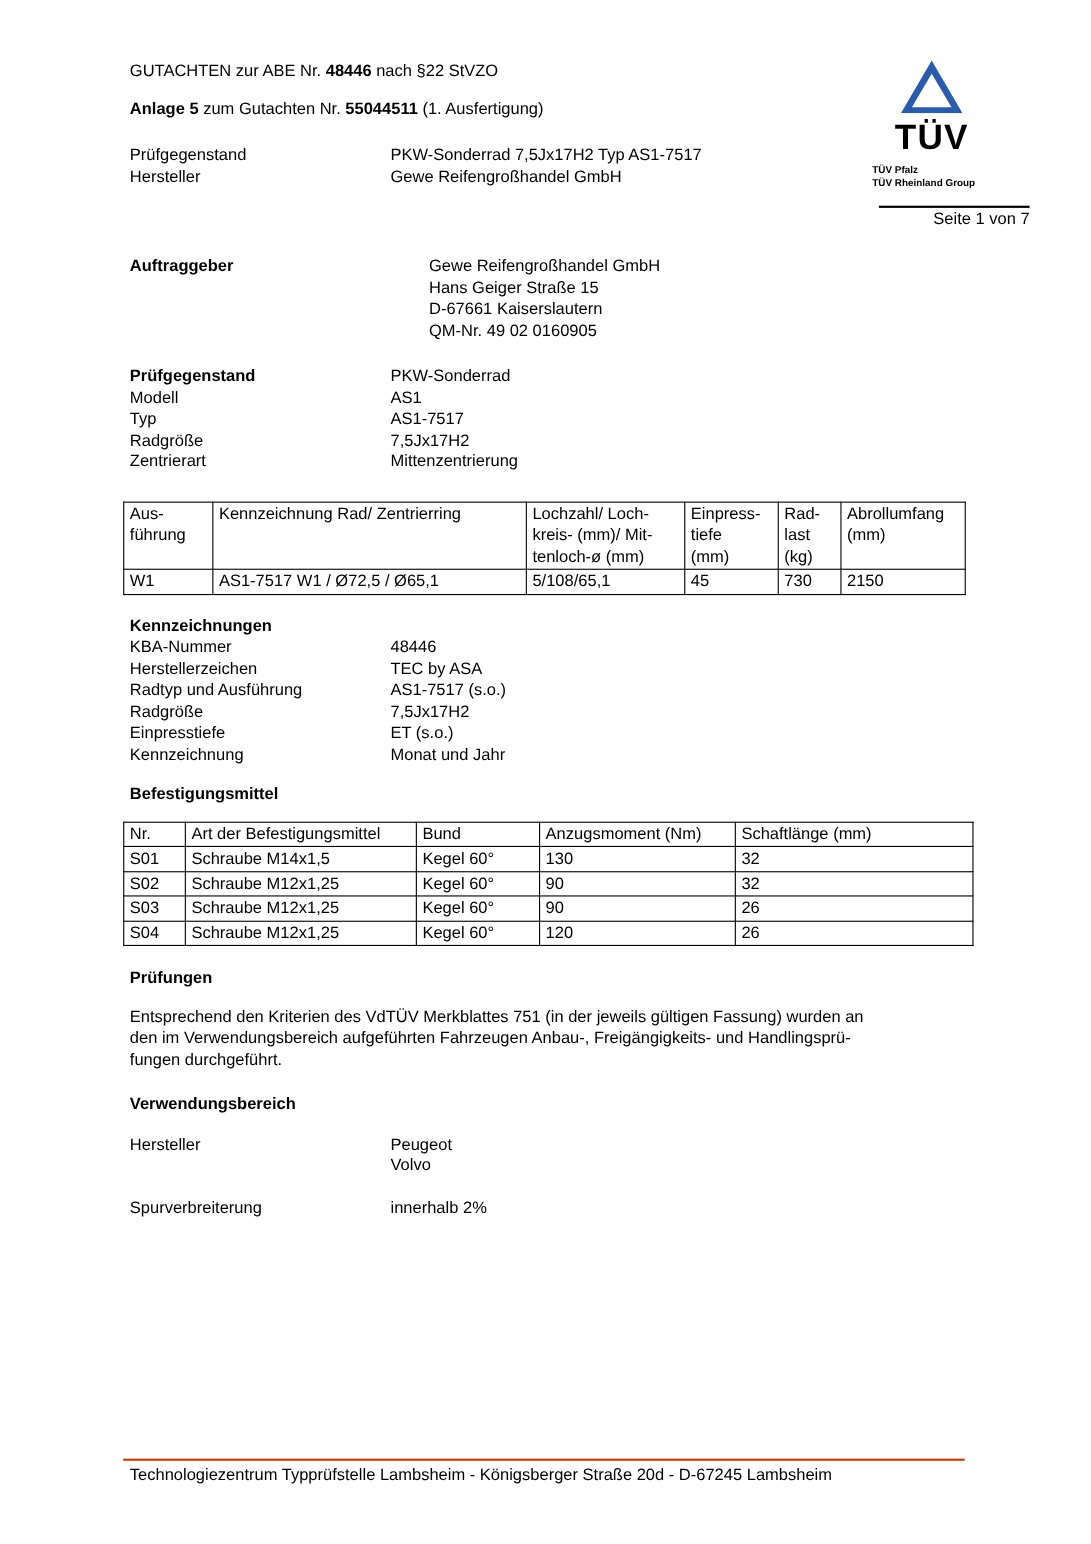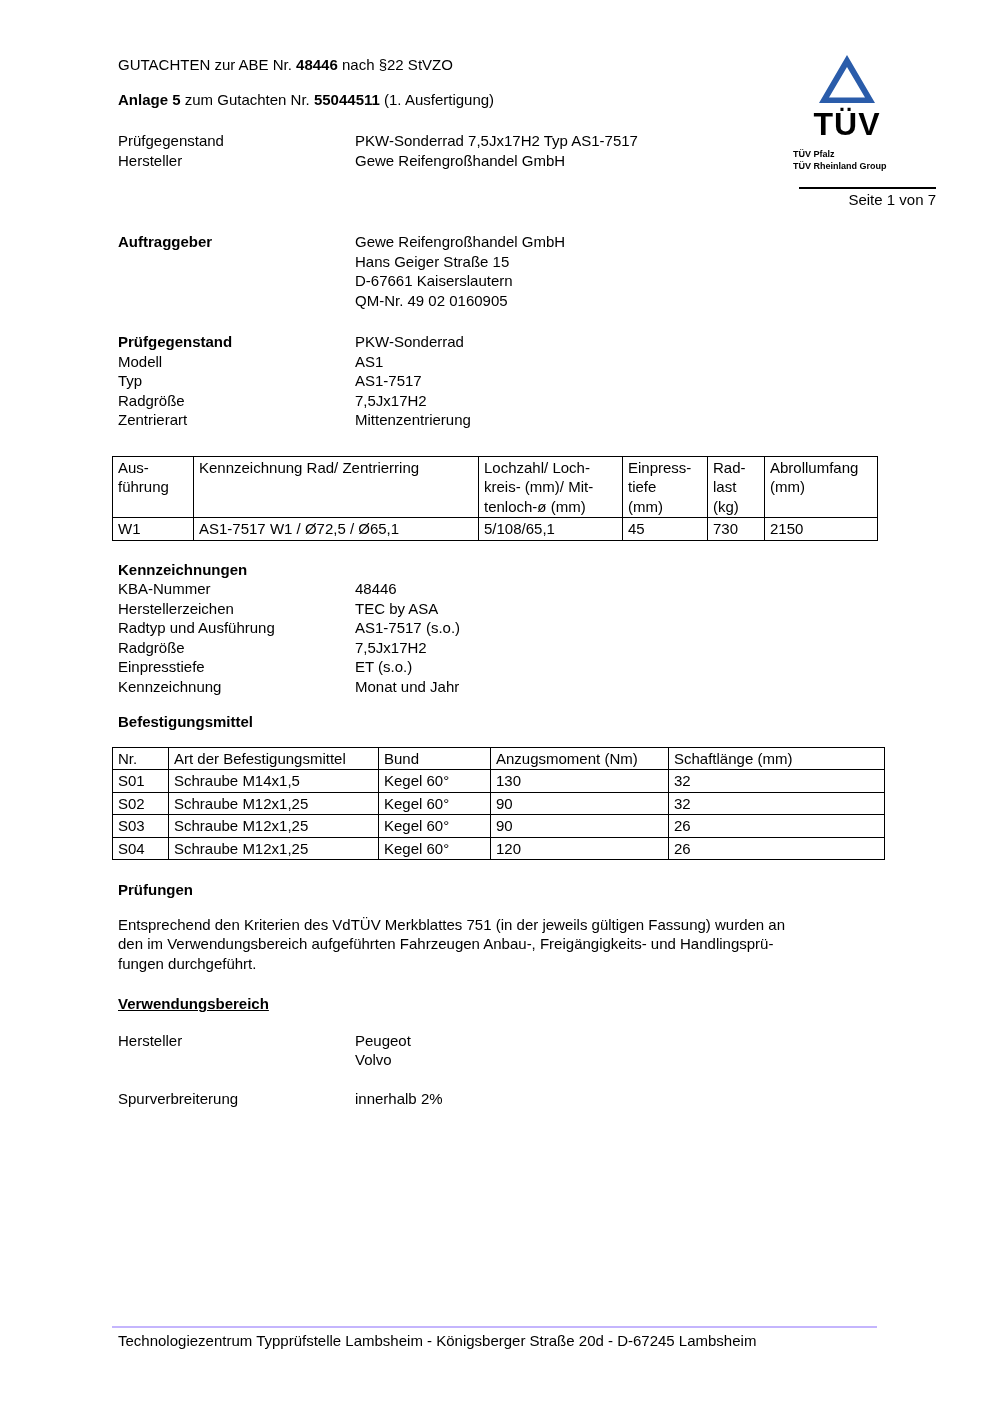--- a/index.html
+++ b/index.html
@@ -20,53 +20,53 @@
   .row { display:flex; line-height:19.5px; }
   .row .lbl { width:237px; flex-shrink:0; }
   .line { line-height:19.5px; }
 
   .anlage-line { margin-top:15px; }
   .head-pairs { margin-top:22px; }
 
   .seite-wrap { margin-top:17px; display:flex; justify-content:flex-end; }
   .seite { width:137px; border-top:2px solid #000; text-align:right; padding-top:2px; line-height:17px; }
 
-  .auftraggeber { margin-top:24px; }
+  .auftraggeber { margin-top:24px;gap:35px; }
   .pruefgegenstand-sec { margin-top:22px; }
 
   table { border-collapse:collapse; table-layout:fixed; margin-left:-6px; }
   td, th {
     border:1px solid #000;
     padding:1px 5px;
     text-align:left;
     vertical-align:top;
     font-weight:normal;
     line-height:19.5px;
     white-space:pre-line;
     overflow:hidden;
   }
   .t1 { margin-top:26px; width:765px; }
   .t2 { margin-top:15px; width:772px; }
 
   .kennz { margin-top:19px; }
   .bef-heading { margin-top:16px; }
   .pruef-heading { margin-top:20px; }
   .pruef-text { margin-top:15px; line-height:19.5px; }
-  .verw-heading { margin-top:21px;text-decoration:underline; }
+  .verw-heading { margin-top:21px; }
   .verw-hersteller { margin-top:17px; }
   .verw-spur { margin-top:19px; }
 
   .logo { position:absolute; top:55px; left:791px; width:112px; }
   .logo-tri { display:block; margin:0 auto; }
   .logo-word { font-size:32px; font-weight:bold; letter-spacing:1px; line-height:40px; text-align:center; margin-top:1px; }
   .logo-sub { font-size:9px; font-weight:bold; line-height:11px; margin-top:5px; padding-left:2px; }
 
   .footer {
     position:absolute; left:112px; top:1326px; width:765px;
-    border-top:2px solid #c4b5fd;
+    border-top:2px solid #c2410c;
     padding:3px 0 0 6px;
     line-height:19.5px;
   }
 </style>
 </head>
 <body>
 
 <div class="page">
 
   <div class="logo">

